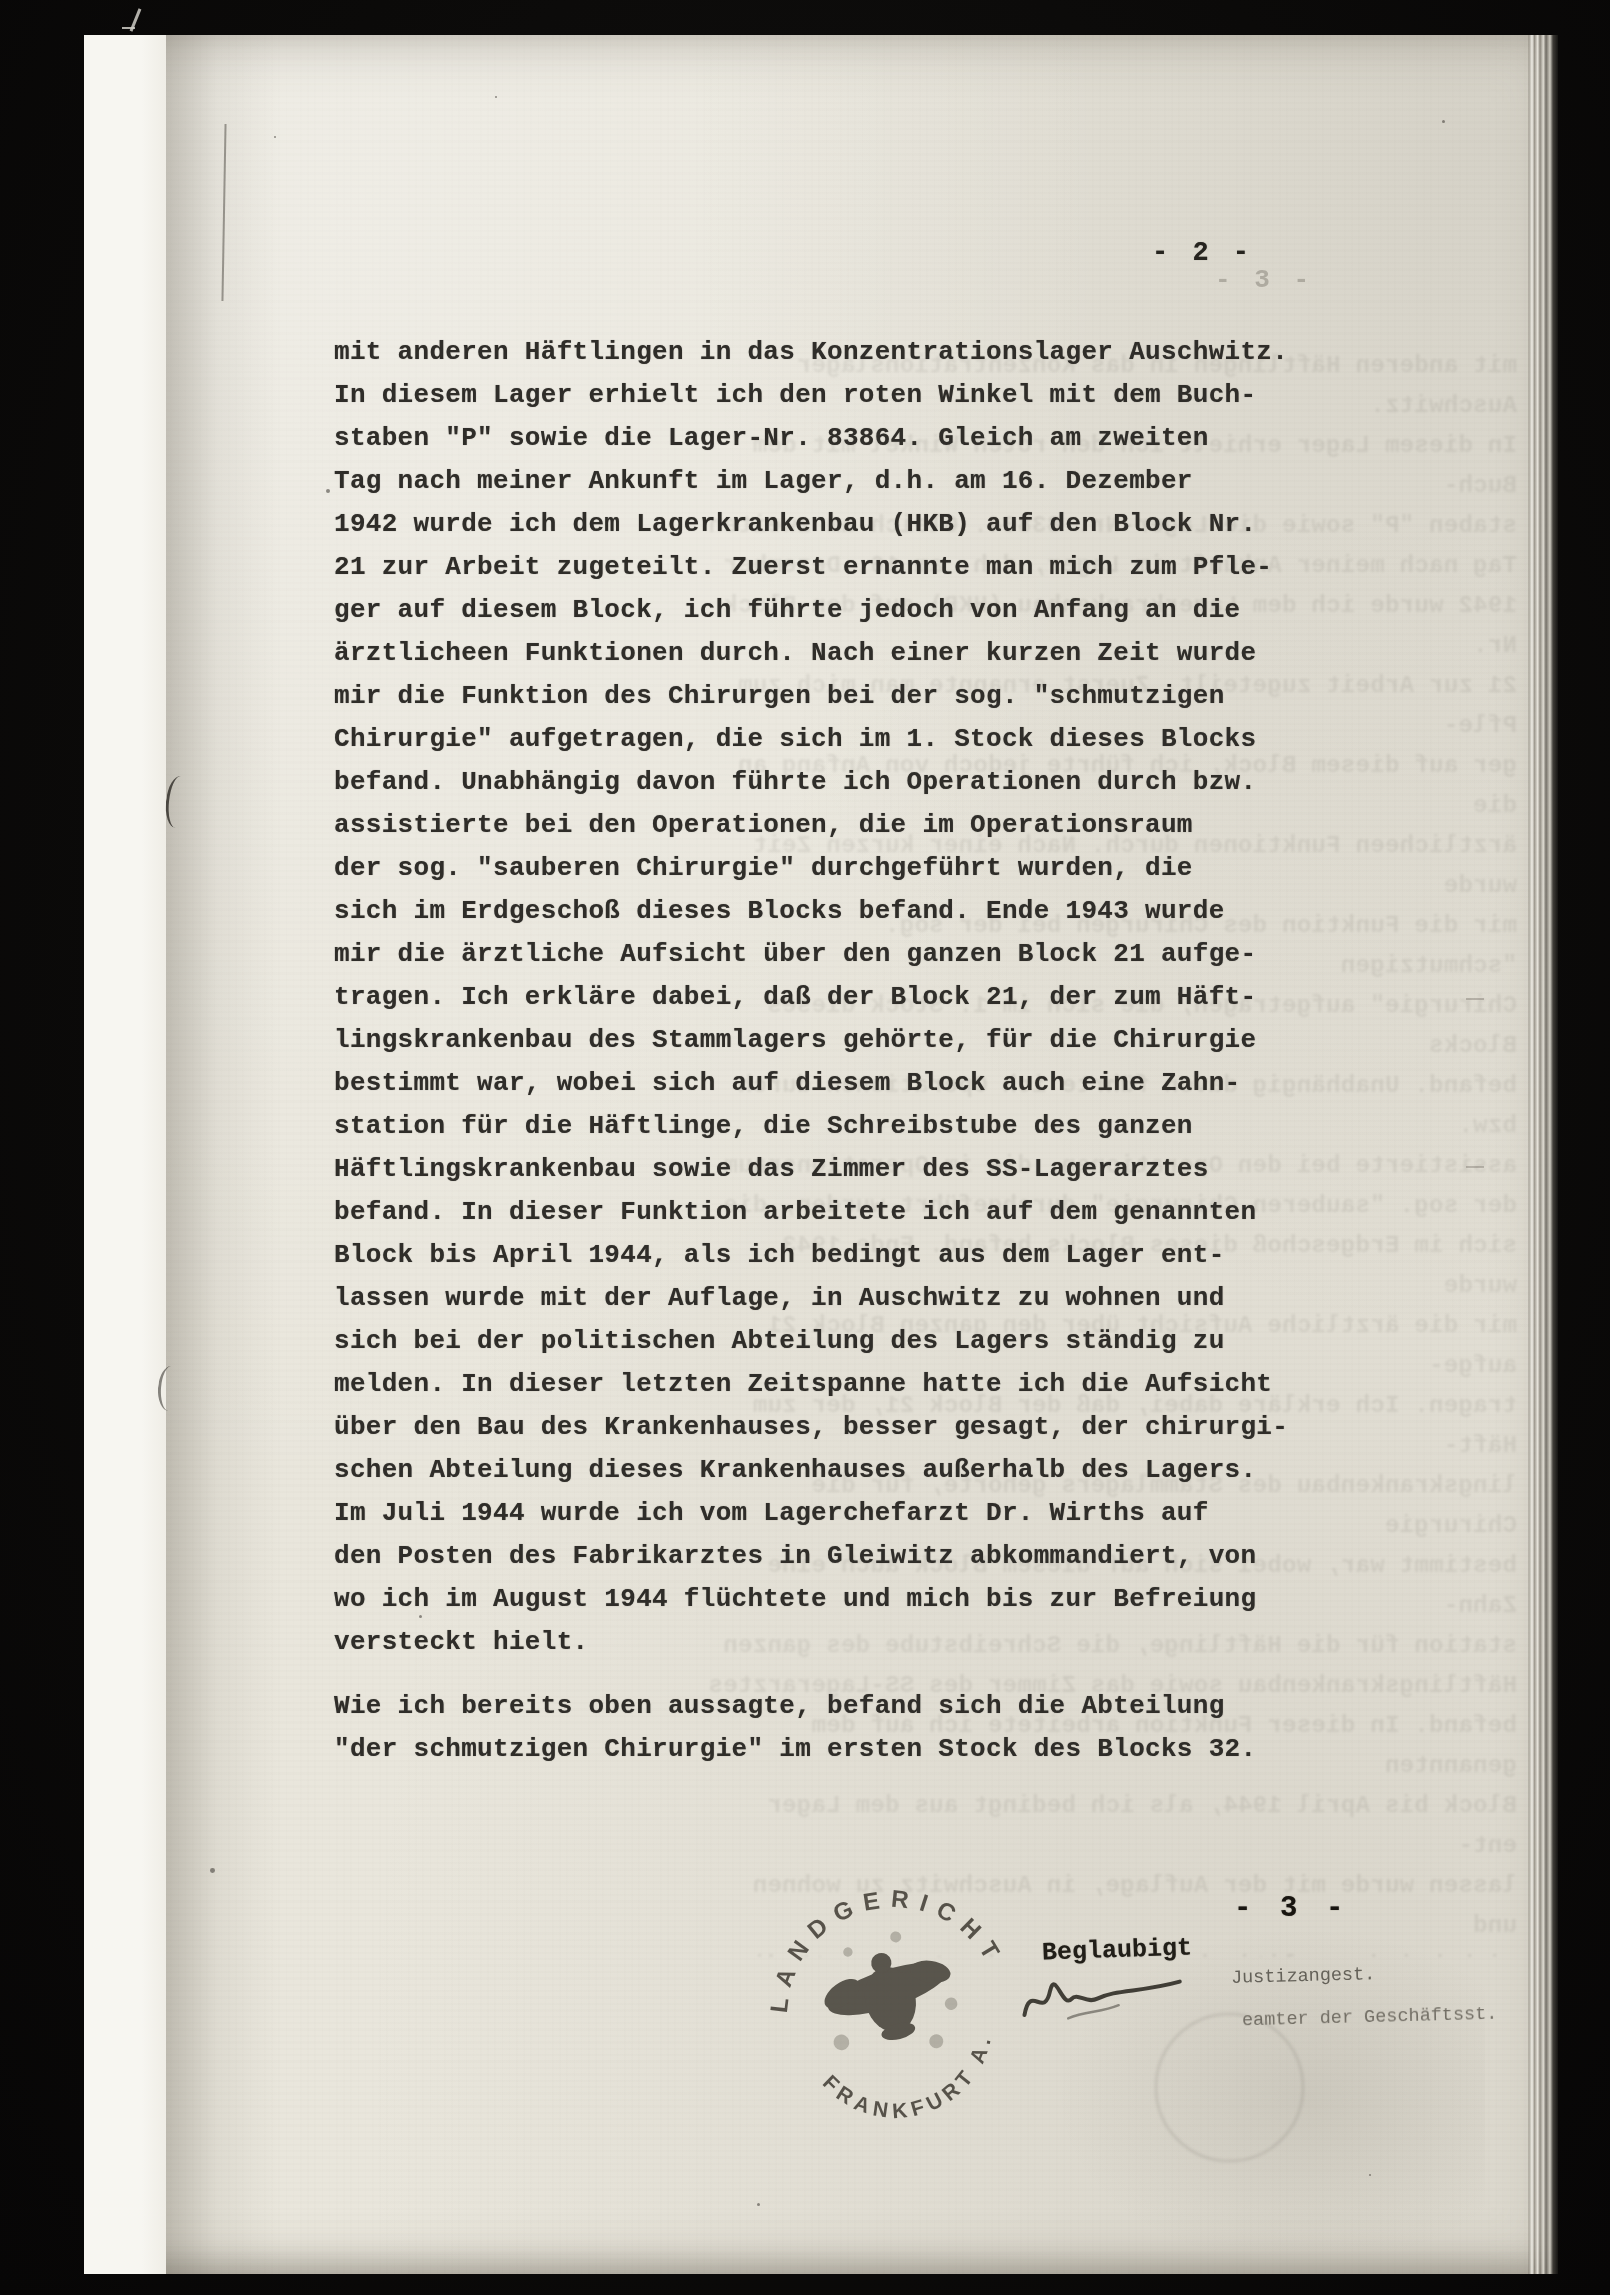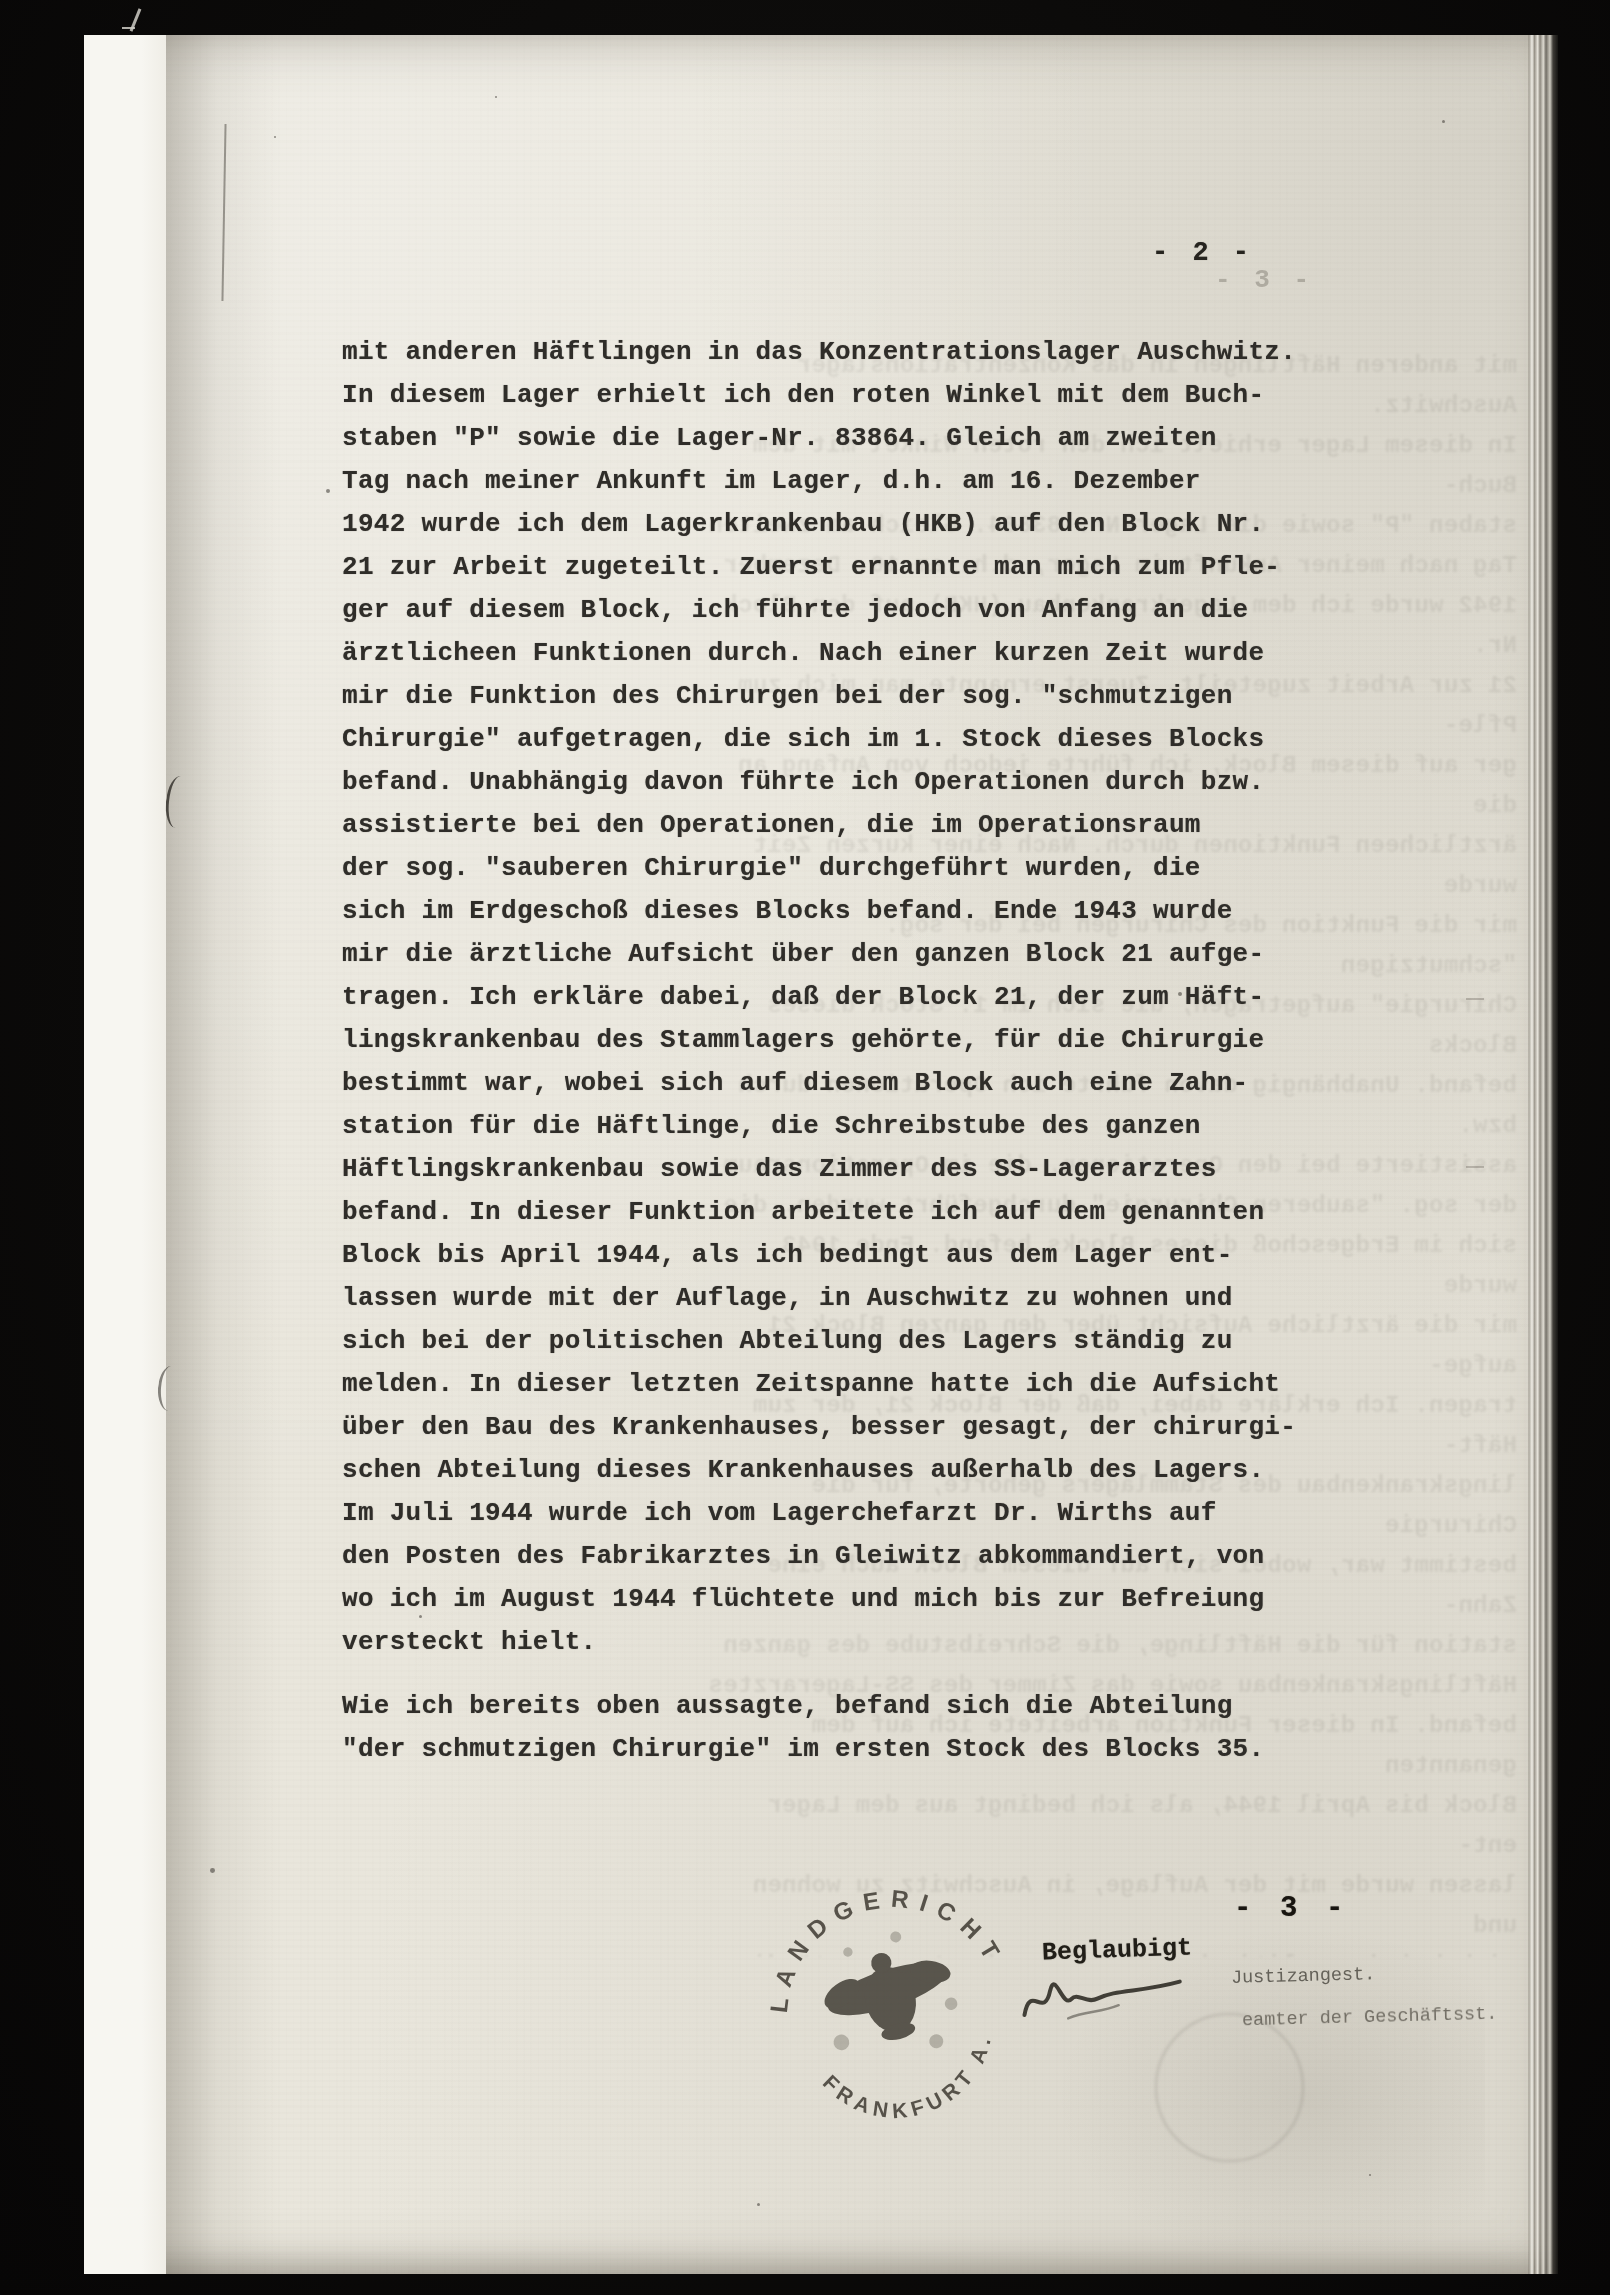--- a/index.html
+++ b/index.html
@@ -26,21 +26,21 @@
       transparent 0 4px,
       rgba(110,104,93,.45) 4.8px, rgba(242,240,233,.95) 8px,
       rgba(112,106,96,.5) 10.5px, rgba(236,233,225,.9) 13.7px,
       rgba(95,90,81,.55) 16px, rgba(228,225,216,.85) 19.3px,
       rgba(72,68,61,.65) 22px, rgba(212,209,199,.8) 26px,
       rgba(42,40,36,.85) 29px, #151412 34px);}
   
   .typed{white-space:pre-wrap;font-family:"Liberation Mono", monospace;
     font-size:26px;line-height:43px;font-weight:700;letter-spacing:0.3px;
     color:#2f2d29;text-shadow:0 0 1px rgba(44,42,38,.45);}
-  .textblock{position:absolute;left:258px;top:296px;width:1144px;}
+  .textblock{position:absolute;left:250px;top:296px;width:1144px;}
   .para2{margin-top:21px;}
   .pagenum-top{position:absolute;left:1068px;top:203px;font-size:27px;font-weight:700;
     letter-spacing:4px;color:#26241f;font-family:"Liberation Mono", monospace;
     text-shadow:0 0 0.8px rgba(40,38,34,.5);}
   .pagenum-top-ghost{position:absolute;left:1131px;top:230px;font-size:26px;font-weight:700;
     letter-spacing:4px;color:#6e6a60;opacity:.4;filter:blur(0.5px);
     font-family:"Liberation Mono", monospace;}
   .pagenum-bottom{position:absolute;left:1150px;top:1857px;font-size:29px;font-weight:700;
     letter-spacing:5.6px;color:#181510;font-family:"Liberation Mono", monospace;
     text-shadow:0 0 1.1px rgba(24,21,16,.5);}
@@ -161,21 +161,21 @@
 lassen wurde mit der Auflage, in Auschwitz zu wohnen und
 sich bei der politischen Abteilung des Lagers ständig zu
 melden. In dieser letzten Zeitspanne hatte ich die Aufsicht
 über den Bau des Krankenhauses, besser gesagt, der chirurgi-
 schen Abteilung dieses Krankenhauses außerhalb des Lagers.
 Im Juli 1944 wurde ich vom Lagerchefarzt Dr. Wirths auf
 den Posten des Fabrikarztes in Gleiwitz abkommandiert, von
 wo ich im August 1944 flüchtete und mich bis zur Befreiung
 versteckt hielt.</div>
       <div class="typed para2">Wie ich bereits oben aussagte, befand sich die Abteilung
-"der schmutzigen Chirurgie" im ersten Stock des Blocks 35.</div>
+"der schmutzigen Chirurgie" im ersten Stock des Blocks 32.</div>
     </div>
 
     <svg class="stamp" viewBox="0 0 340 340">
       <defs>
         <path id="arcTop" d="M 36,214 A 136,136 0 1 1 304,214"></path>
         <path id="arcBot" d="M 52,238 A 124,124 0 0 0 288,238"></path>
       </defs>
       <text class="arc-top-text"><textPath href="#arcTop" startOffset="12%">LANDGERICHT</textPath></text>
       <text class="arc-bot-text"><textPath href="#arcBot" startOffset="6%">FRANKFURT A.M.</textPath></text>
       <g fill="#1c1810" opacity="0.78">

